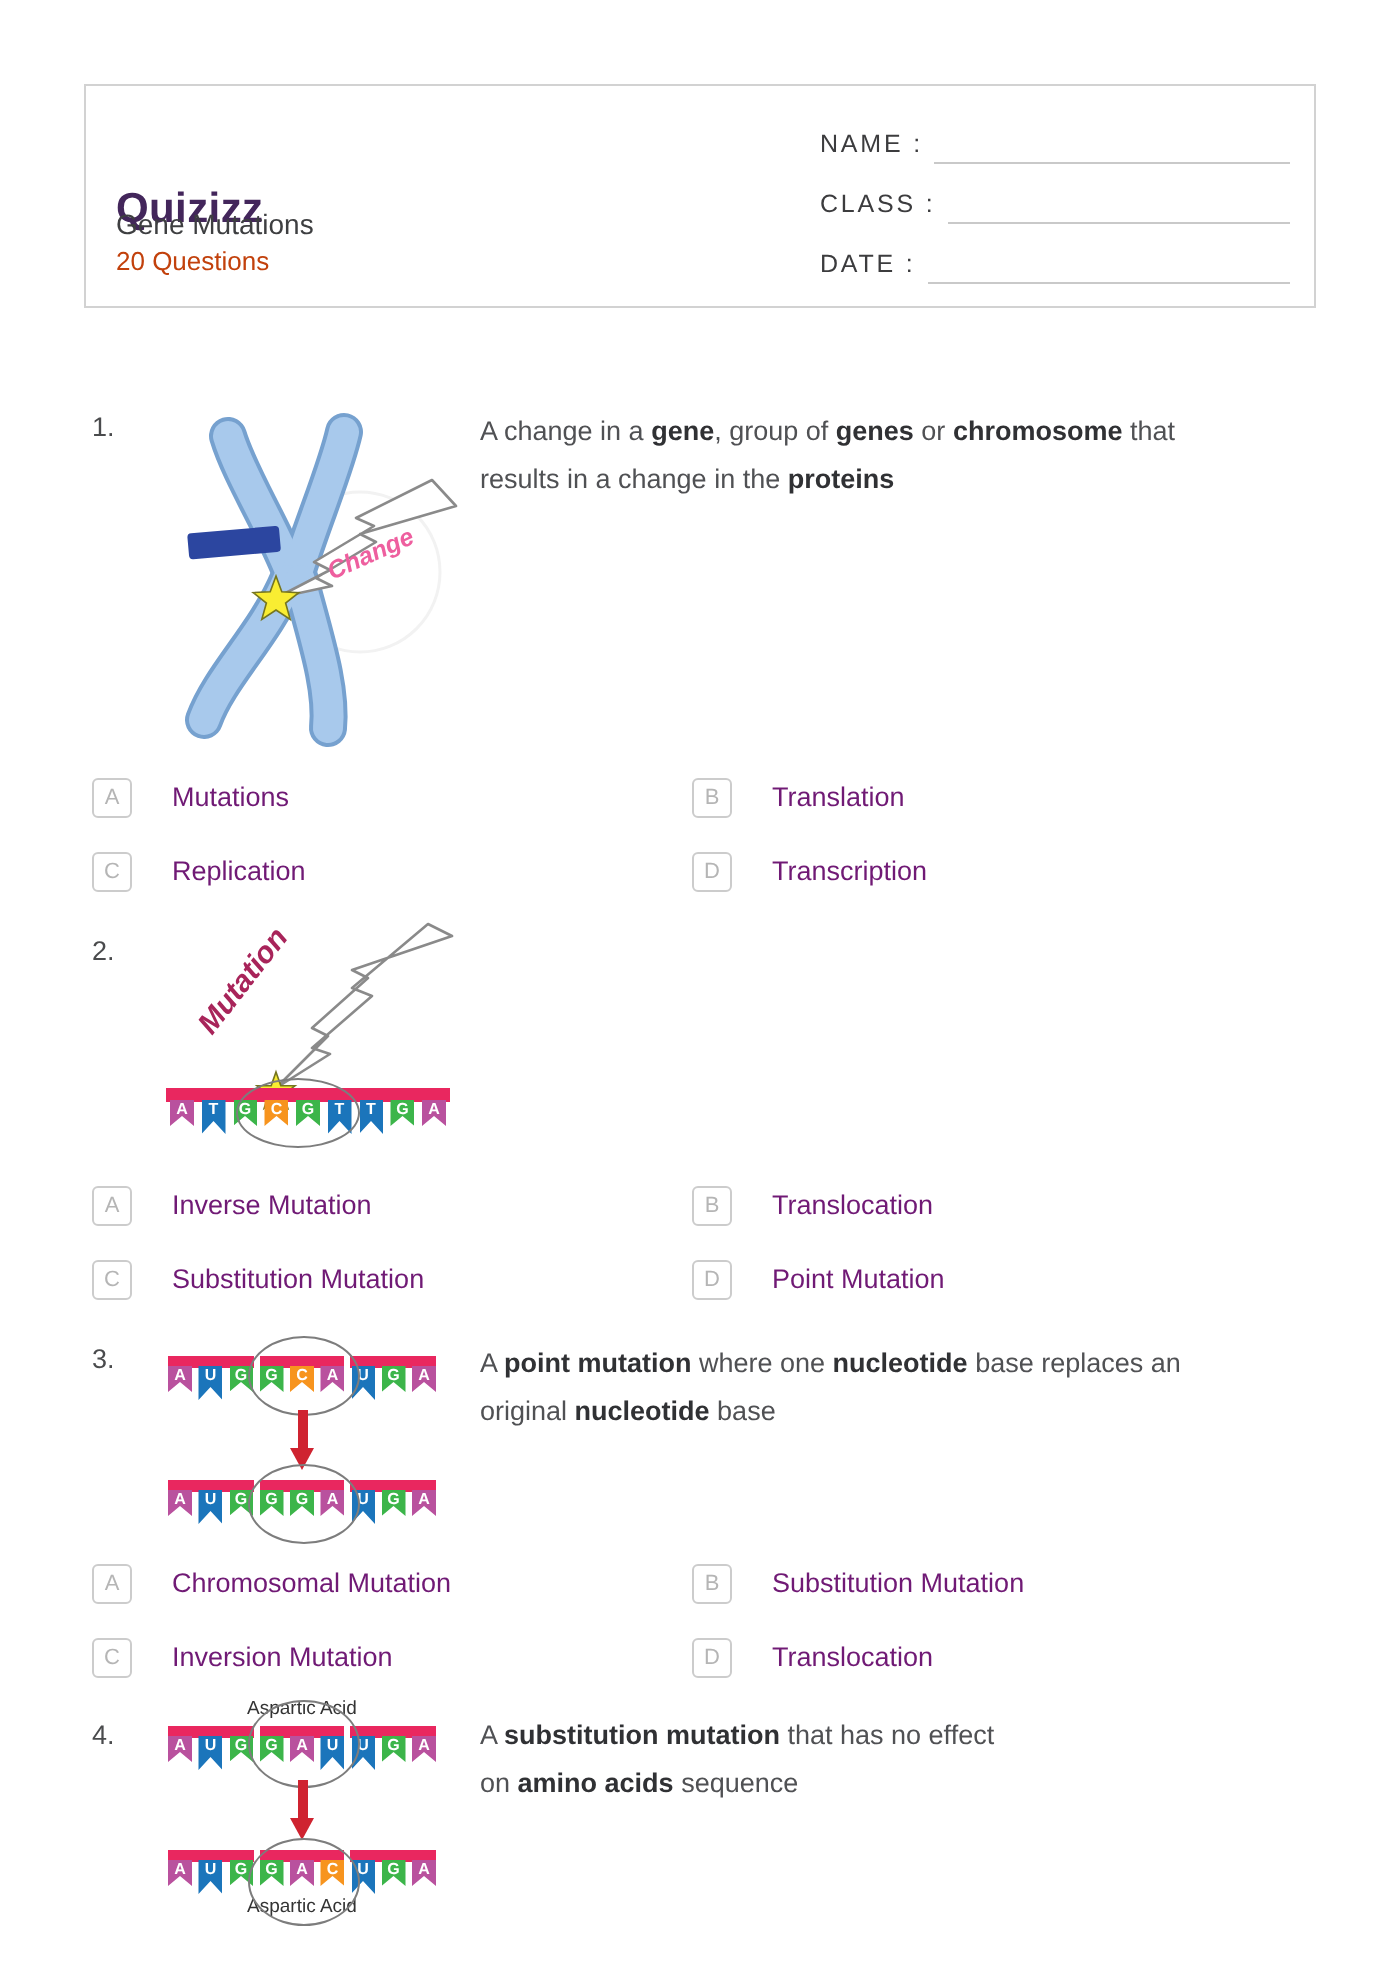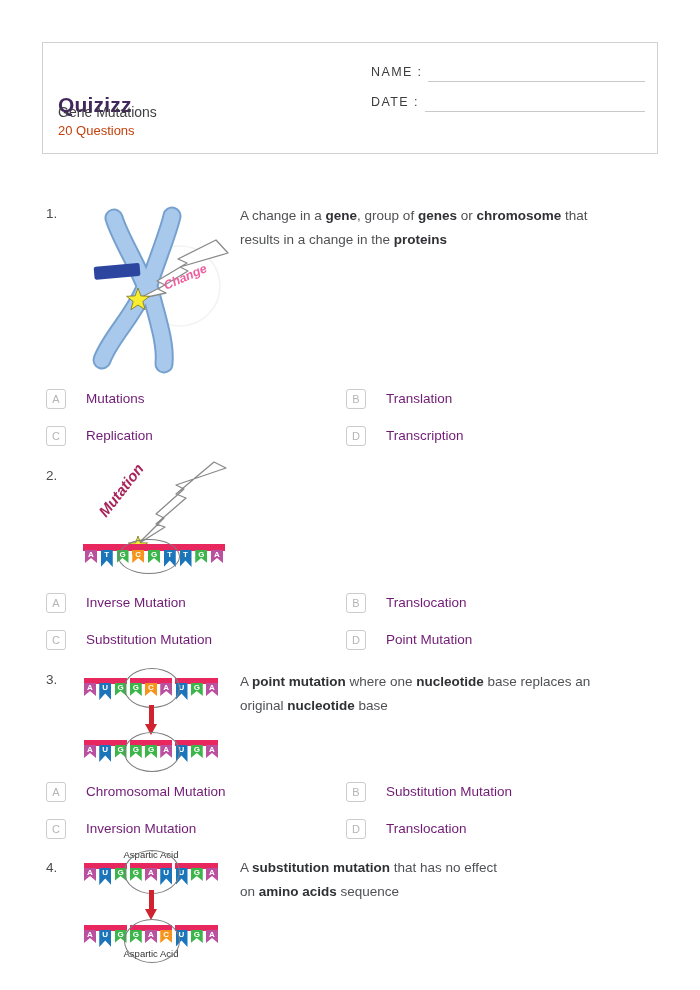--- a/index.html
+++ b/index.html
@@ -5,21 +5,21 @@
   html,body{margin:0;padding:0;background:#fff;}
   body{width:700px;height:990px;overflow:hidden;font-family:"Liberation Sans",sans-serif;}
   #page{position:relative;width:700px;height:990px;background:#fff;}
 
   
   .hbox{position:absolute;left:42px;top:42px;width:614px;height:110px;border:1px solid #d2d2d2;background:#fff;}
   .logo{position:absolute;left:15px;top:10px;font-size:21px;font-weight:700;color:var(--logo,#43265b);letter-spacing:.2px;margin-top:40px;}
   .htitle{position:absolute;left:15px;top:61px;font-size:14px;color:#3e3f41;}
   .hsub{position:absolute;left:15px;top:80px;font-size:13px;color:#c2410c;}
   .fields{position:absolute;left:328px;top:9px;width:274px;}
-  .frow{height:30px;display:flex;align-items:flex-end;}
+  .frow{height:30px;display:flex;align-items:flex-end;margin-left:39px;}
   .flabel{font-size:12.5px;color:#3c3c3e;letter-spacing:1.4px;padding-bottom:3px;white-space:nowrap;}
   .fline{flex:1;border-bottom:1px solid #c9c9c9;margin-left:6px;height:22px;}
 
   
   .q{position:absolute;left:0;width:700px;}
   .qnum{position:absolute;left:46px;font-size:13.5px;color:#4a4b4d;}
   .qtext{position:absolute;left:240px;width:418px;font-size:13.5px;line-height:24px;color:#505154;}
   .qtext b{color:#303134;font-weight:700;}
   .opts{position:absolute;left:46px;width:612px;display:grid;grid-template-columns:300px 1fr;row-gap:16px;}
   .opt{display:flex;align-items:center;height:21px;}
@@ -56,20 +56,24 @@
   <div class="hbox">
     <div class="logo">Quizizz</div>
     <div class="htitle">Gene Mutations</div>
     <div class="hsub">20 Questions</div>
     <div class="fields">
       <div class="frow">
         <span class="flabel">NAME :</span>
         <span class="fline"></span>
       </div>
       <div class="frow">
+        <span class="flabel">CLASS :</span>
+        <span class="fline"></span>
+      </div>
+      <div class="frow">
         <span class="flabel">DATE :</span>
         <span class="fline"></span>
       </div>
     </div>
   </div>
 
   <div class="q" style="top:198px;height:262px;">
     <div class="qnum" style="top:8px;">1.</div>
 
     <div class="qimg" style="left:58px;top:0;width:182px;height:180px;">

